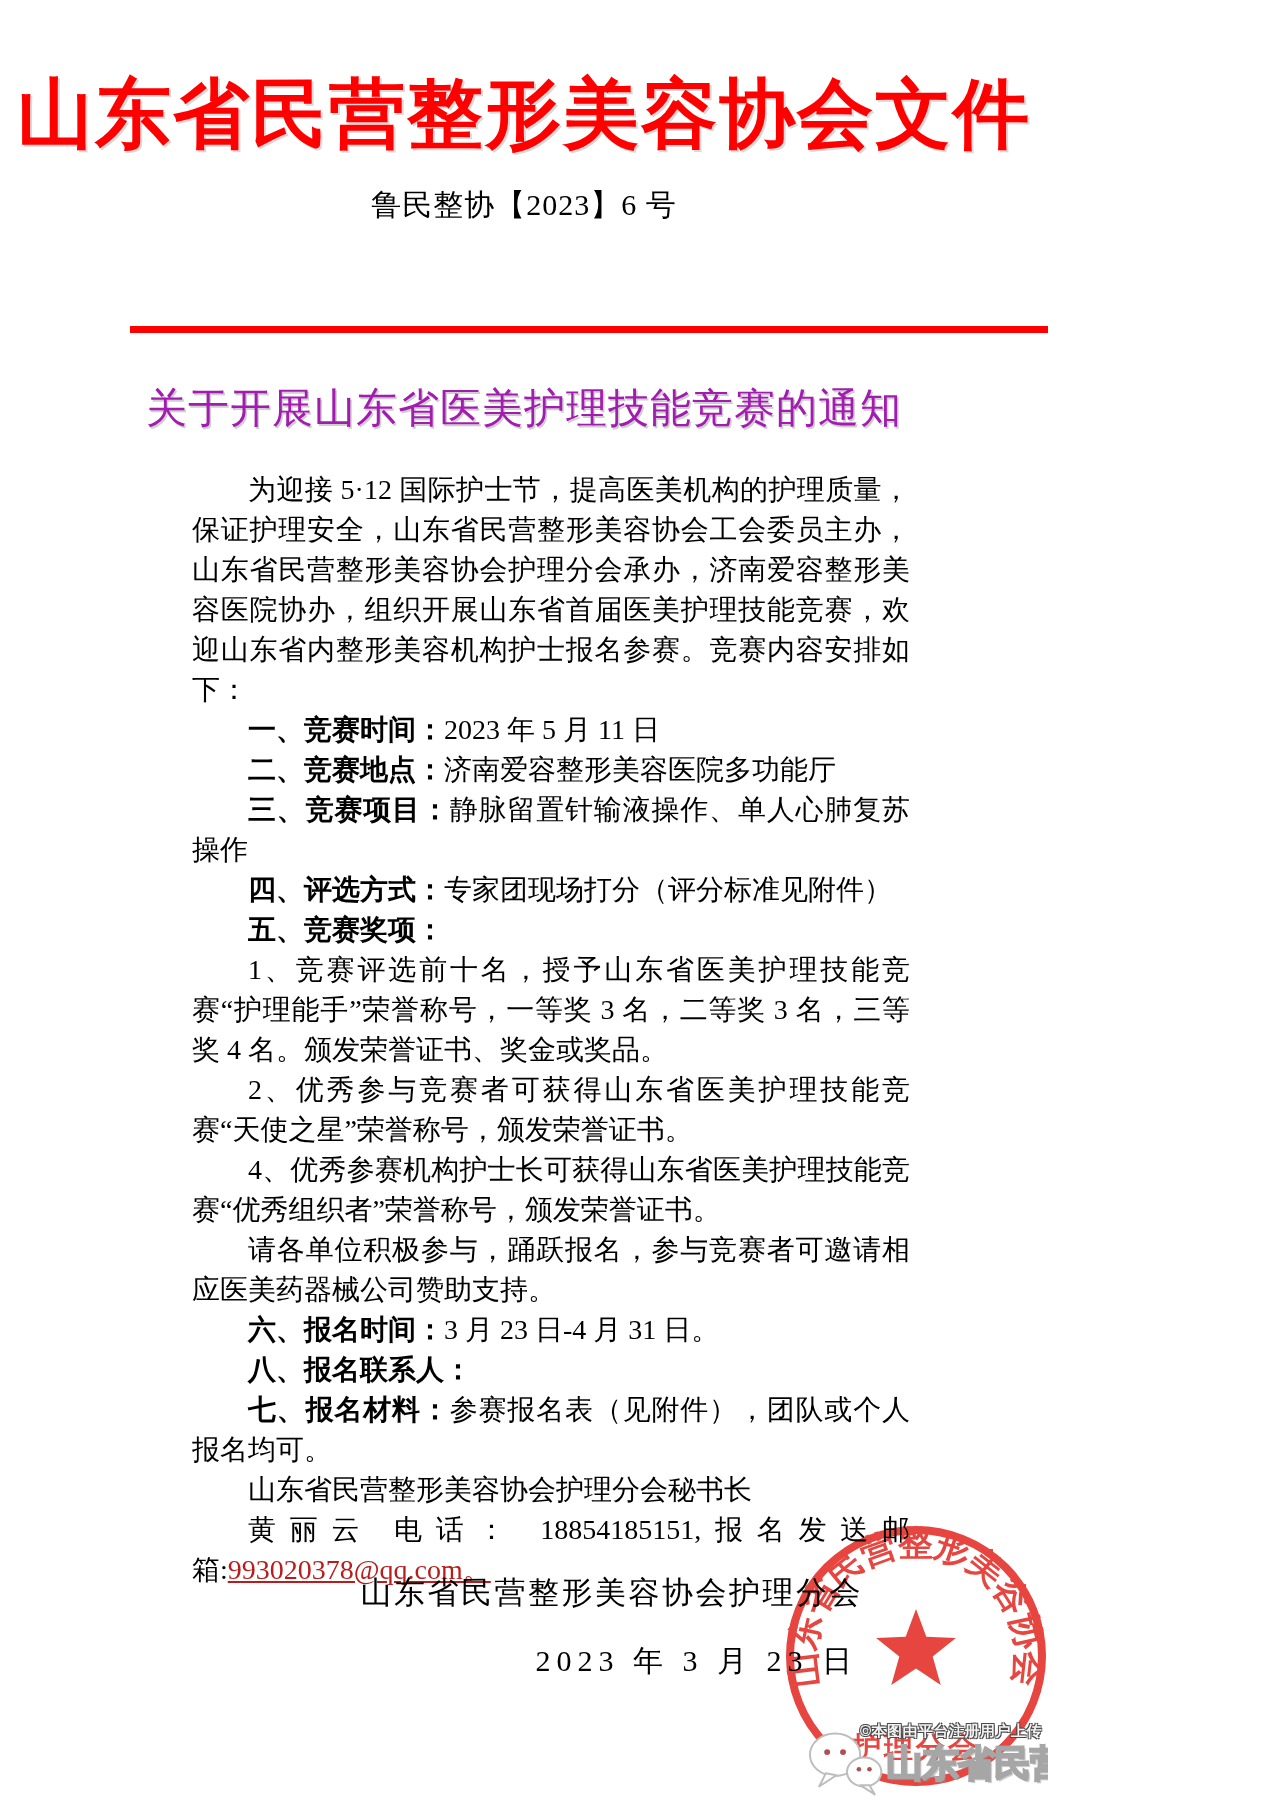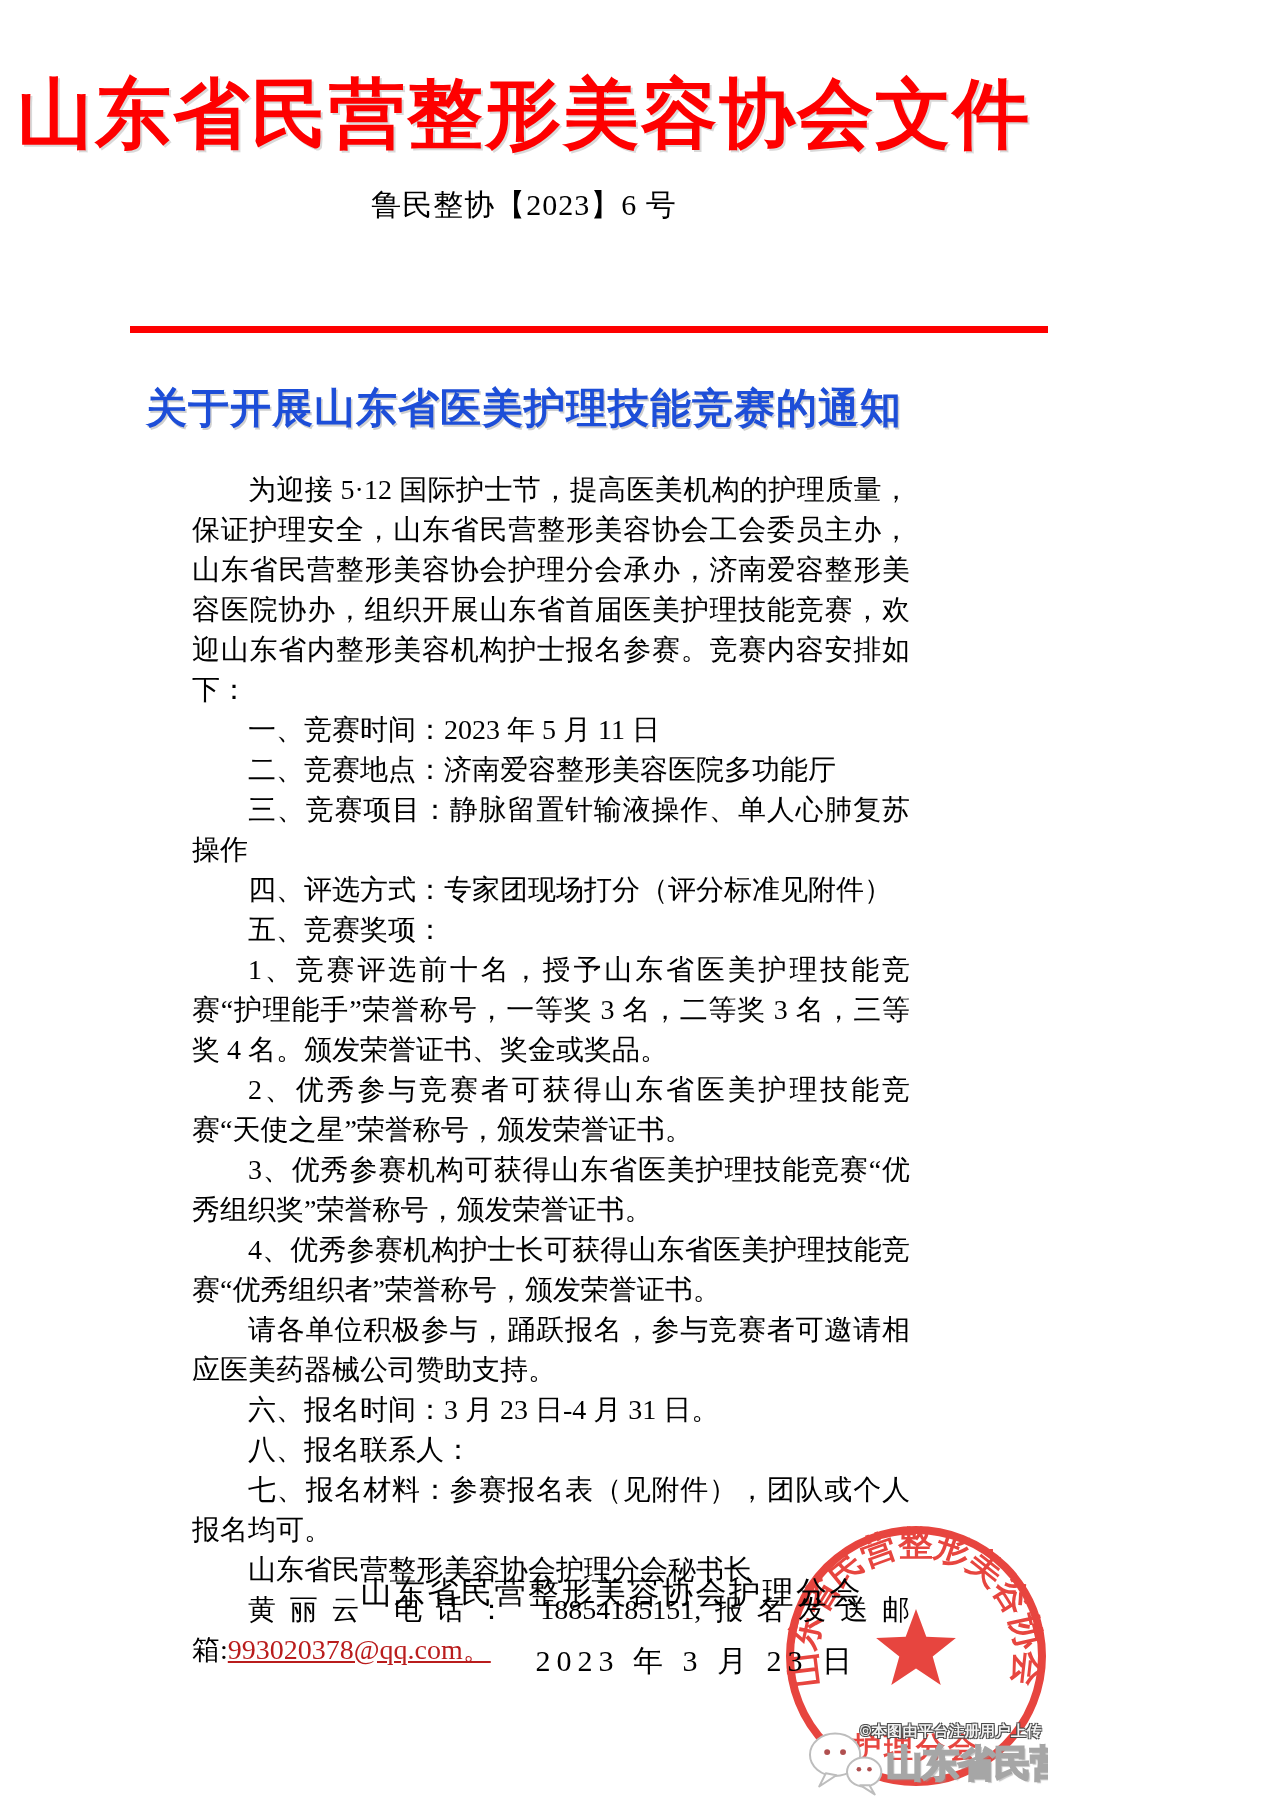--- a/index.html
+++ b/index.html
@@ -32,40 +32,40 @@
   }
   .red-line{
     margin:100px 0 0 130px;
     width:1020px;height:7px;
     background:#fe0000;
   }
   .doc-title{
     margin-top:48px;
     text-align:center;
     font-family:"Liberation Sans","DejaVu Sans",sans-serif;
-    font-weight:700;
+    font-weight:400;
     font-size:41px;
     letter-spacing:1px;
-    color:#1d4ed8;
+    color:#a21caf;
     text-shadow:1.5px 1.5px 0 rgba(160,160,160,.5);
   }
   .doc-body{
     margin:34px 138px 0 192px;
   }
   .para{
     margin:0;
     font-size:28px;
     line-height:40px;
     text-align:justify;
     text-indent:2em;
     color:#000;
   }
   .lbl{
     font-family:"Liberation Sans","DejaVu Sans",sans-serif;
-    font-weight:normal;
+    font-weight:bold;
   }
   .email-link{
     color:#b91c1c;
     text-decoration:underline;
   }
   .sig-name{
     position:absolute;
     top:1572px;right:185px;
     font-size:31px;
     letter-spacing:2.5px;
@@ -141,21 +141,20 @@
     <p class="para">为迎接 5·12 国际护士节，提高医美机构的护理质量，保证护理安全，山东省民营整形美容协会工会委员主办，山东省民营整形美容协会护理分会承办，济南爱容整形美容医院协办，组织开展山东省首届医美护理技能竞赛，欢迎山东省内整形美容机构护士报名参赛。竞赛内容安排如下：</p>
 
     <p class="para"><span class="lbl">一、竞赛时间：</span><span>2023 年 5 月 11 日</span></p>
     <p class="para"><span class="lbl">二、竞赛地点：</span><span>济南爱容整形美容医院多功能厅</span></p>
     <p class="para"><span class="lbl">三、竞赛项目：</span><span>静脉留置针输液操作、单人心肺复苏操作</span></p>
     <p class="para"><span class="lbl">四、评选方式：</span><span>专家团现场打分（评分标准见附件）</span></p>
     <p class="para"><span class="lbl">五、竞赛奖项：</span><span></span></p>
 
     <p class="para">1、竞赛评选前十名，授予山东省医美护理技能竞赛“护理能手”荣誉称号，一等奖 3 名，二等奖 3 名，三等奖 4 名。颁发荣誉证书、奖金或奖品。</p>
     <p class="para">2、优秀参与竞赛者可获得山东省医美护理技能竞赛“天使之星”荣誉称号，颁发荣誉证书。</p>
-    <p class="para">3、优秀参赛机构可获得山东省医美护理技能竞赛“优秀组织奖”荣誉称号，颁发荣誉证书。</p>
     <p class="para">4、优秀参赛机构护士长可获得山东省医美护理技能竞赛“优秀组织者”荣誉称号，颁发荣誉证书。</p>
 
     <p class="para">请各单位积极参与，踊跃报名，参与竞赛者可邀请相应医美药器械公司赞助支持。</p>
 
     <p class="para"><span class="lbl">六、报名时间：</span><span>3 月 23 日-4 月 31 日。</span></p>
     <p class="para"><span class="lbl">八、报名联系人：</span><span></span></p>
     <p class="para"><span class="lbl">七、报名材料：</span><span>参赛报名表（见附件），团队或个人报名均可。</span></p>
 
     <p class="para">山东省民营整形美容协会护理分会秘书长</p>
     <p class="para"><span>黄丽云 电话： 18854185151,报名发送邮箱:</span><a href="#" class="email-link">993020378@qq.com。</a></p>

